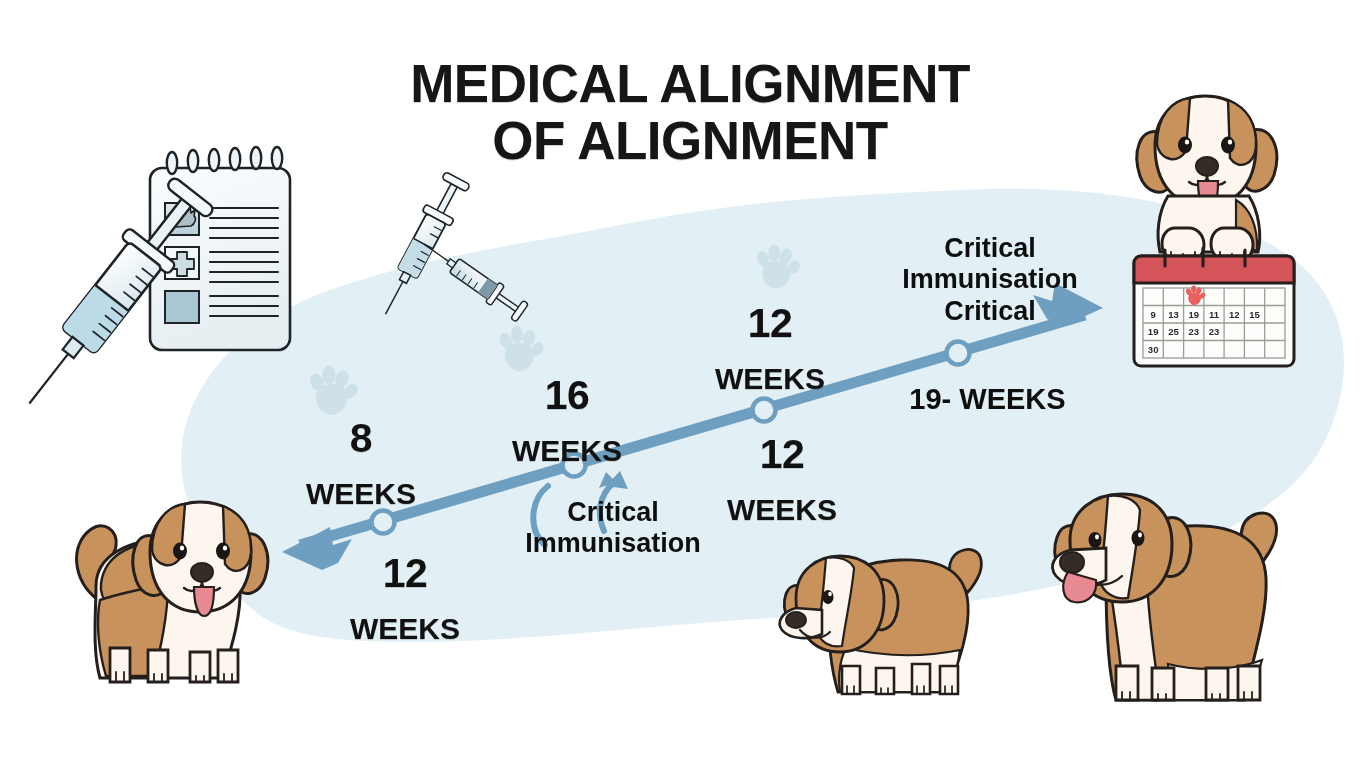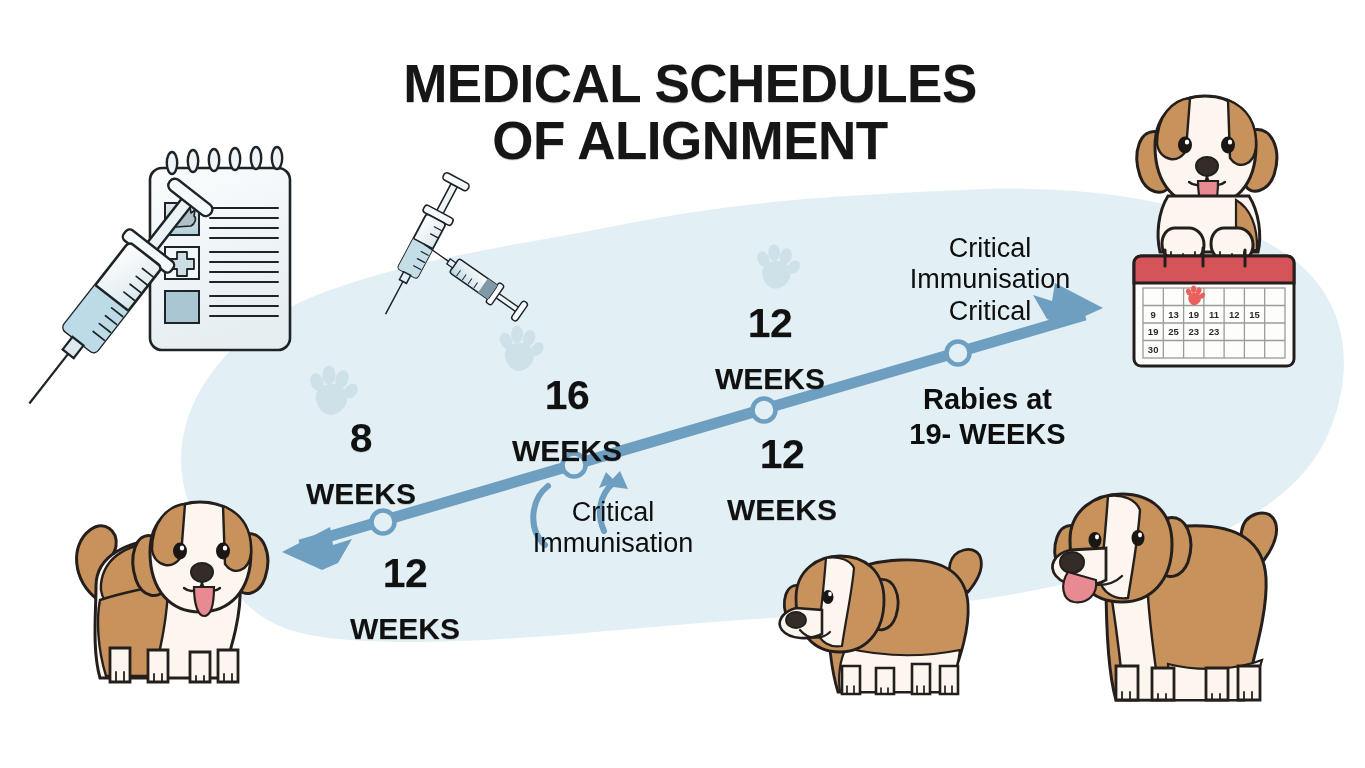--- a/index.html
+++ b/index.html
@@ -53,21 +53,21 @@
     font-size: 30px;
     letter-spacing: 0px;
     margin-top: 20px;
   }
   .tl-label.center { text-align: center; }
 
   
   .anno {
     position: absolute;
     color: #0e0e0e;
-    font-weight: normal;
+    font-weight: bold;
     font-size: 27px;
     line-height: 1.16;
     text-align: center;
     white-space: nowrap;
   }
 
   .anno-rabies {
     position: absolute;
     color: #0e0e0e;
     font-weight: bold;
@@ -483,21 +483,21 @@
       <ellipse cx="1140" cy="535" rx="2" ry="2.4" fill="#ffffff"></ellipse>
       <path d="M1060,562 C1060,556 1066,552 1072,552 C1078,552 1084,556 1084,562
                C1084,569 1078,573 1072,573 C1066,573 1060,569 1060,562 Z" fill="#332c27" stroke="#241f1c" stroke-width="2"></path>
       <path d="M1074,575 C1086,588 1110,588 1122,576" fill="none" stroke="#241f1c" stroke-width="2.4" stroke-linecap="round"></path>
 
       <path d="M1068,572 C1060,584 1062,600 1074,602 C1088,604 1098,594 1096,580 Z" fill="#e88a92" stroke="#241f1c" stroke-width="2.2"></path>
     </g>
   </svg>
 
   <div class="title">
-    <span>MEDICAL SCHEDULES</span>
+    <span>MEDICAL ALIGNMENT</span>
     <span class="l2">OF ALIGNMENT</span>
   </div>
 
   <div class="tl-label center" style="left:296px; top:418px; width:130px;">
     <span class="num">8</span>
     <span class="unit">WEEKS</span>
   </div>
 
   <div class="tl-label center" style="left:330px; top:553px; width:150px;">
     <span class="num">12</span>
@@ -524,17 +524,16 @@
     <div>Immunisation</div>
   </div>
 
   <div class="anno" style="left:885px; top:233px; width:210px;">
     <div>Critical</div>
     <div>Immunisation</div>
     <div>Critical</div>
   </div>
 
   <div class="anno-rabies" style="left:880px; top:382px; width:215px;">
-    <div>Rabies at</div>
     <div>19- WEEKS</div>
   </div>
 
 </div>
 
 </body></html>

